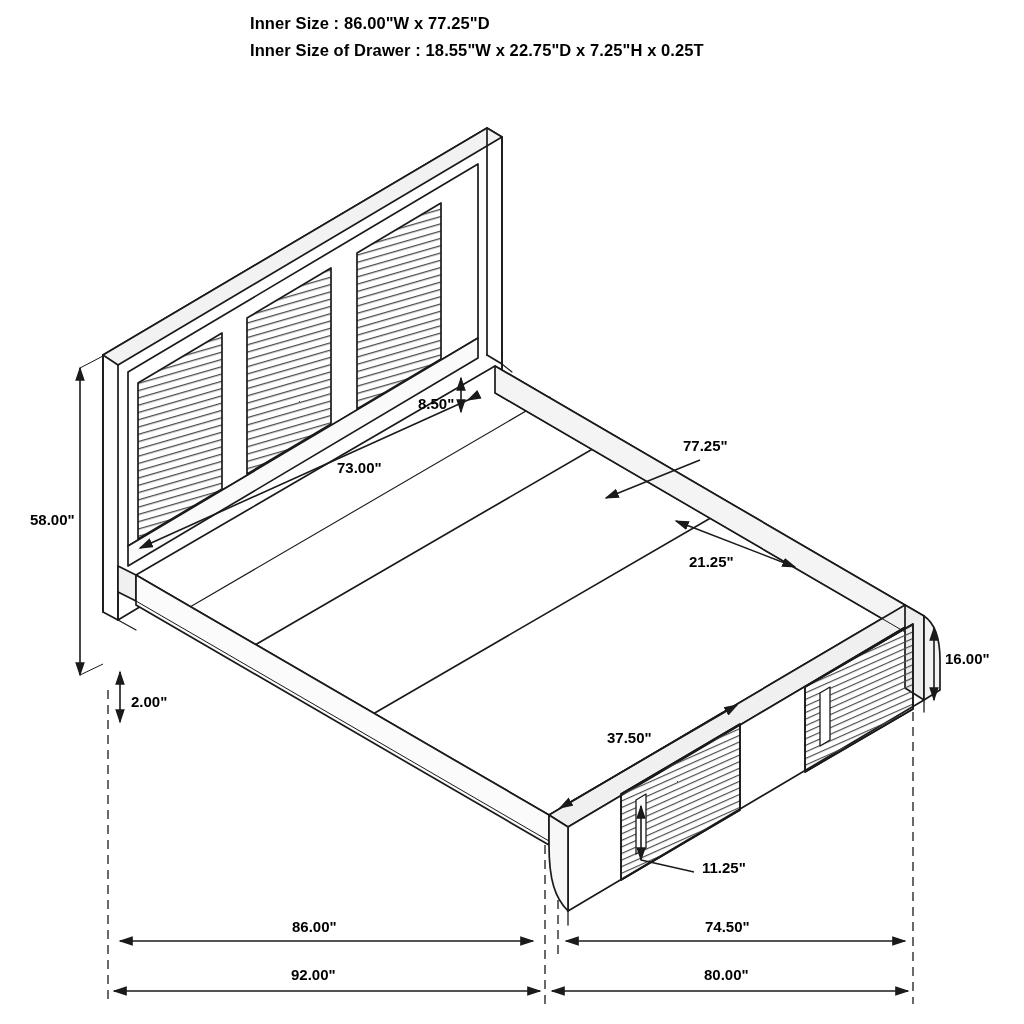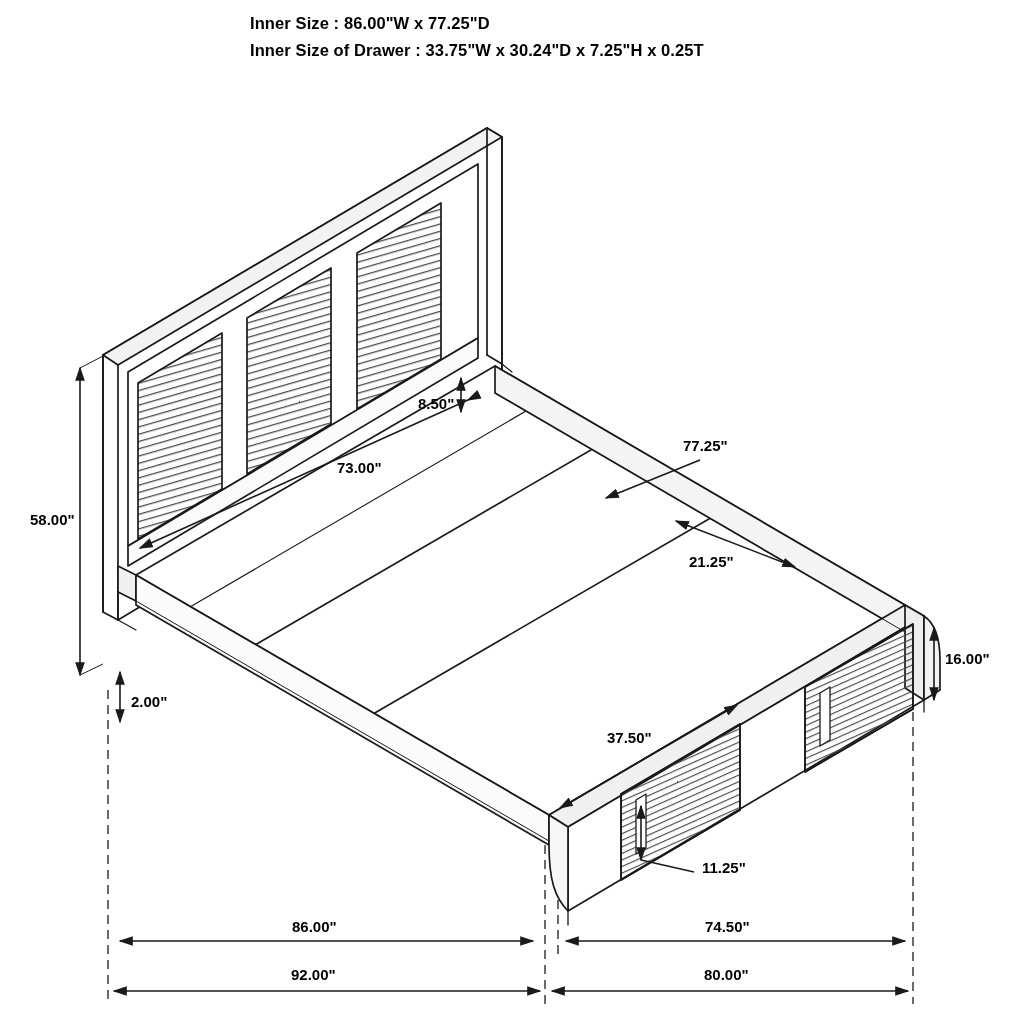--- a/index.html
+++ b/index.html
@@ -43,21 +43,21 @@
     font-weight: bold;
     white-space: nowrap;
   }
 </style>
 </head>
 <body>
 
 <div id="stage">
 
   <div class="header-text" id="hdr1">Inner Size : 86.00"W x 77.25"D</div>
-  <div class="header-text" id="hdr2">Inner Size of Drawer : 33.75"W x 30.24"D x 7.25"H x 0.25T</div>
+  <div class="header-text" id="hdr2">Inner Size of Drawer : 18.55"W x 22.75"D x 7.25"H x 0.25T</div>
 
   <svg class="layer" viewBox="0 0 1024 1024">
     <defs>
       <marker id="arrHead" markerWidth="9" markerHeight="9" refX="8" refY="3" orient="auto" markerUnits="strokeWidth">
         <path d="M0,0 L9,3 L0,6 z" fill="#1a1a1a"></path>
       </marker>
       <marker id="arrTail" markerWidth="9" markerHeight="9" refX="1" refY="3" orient="auto" markerUnits="strokeWidth">
         <path d="M9,0 L0,3 L9,6 z" fill="#1a1a1a"></path>
       </marker>
       <pattern id="slats" width="7" height="7" patternUnits="userSpaceOnUse" patternTransform="rotate(74)">

